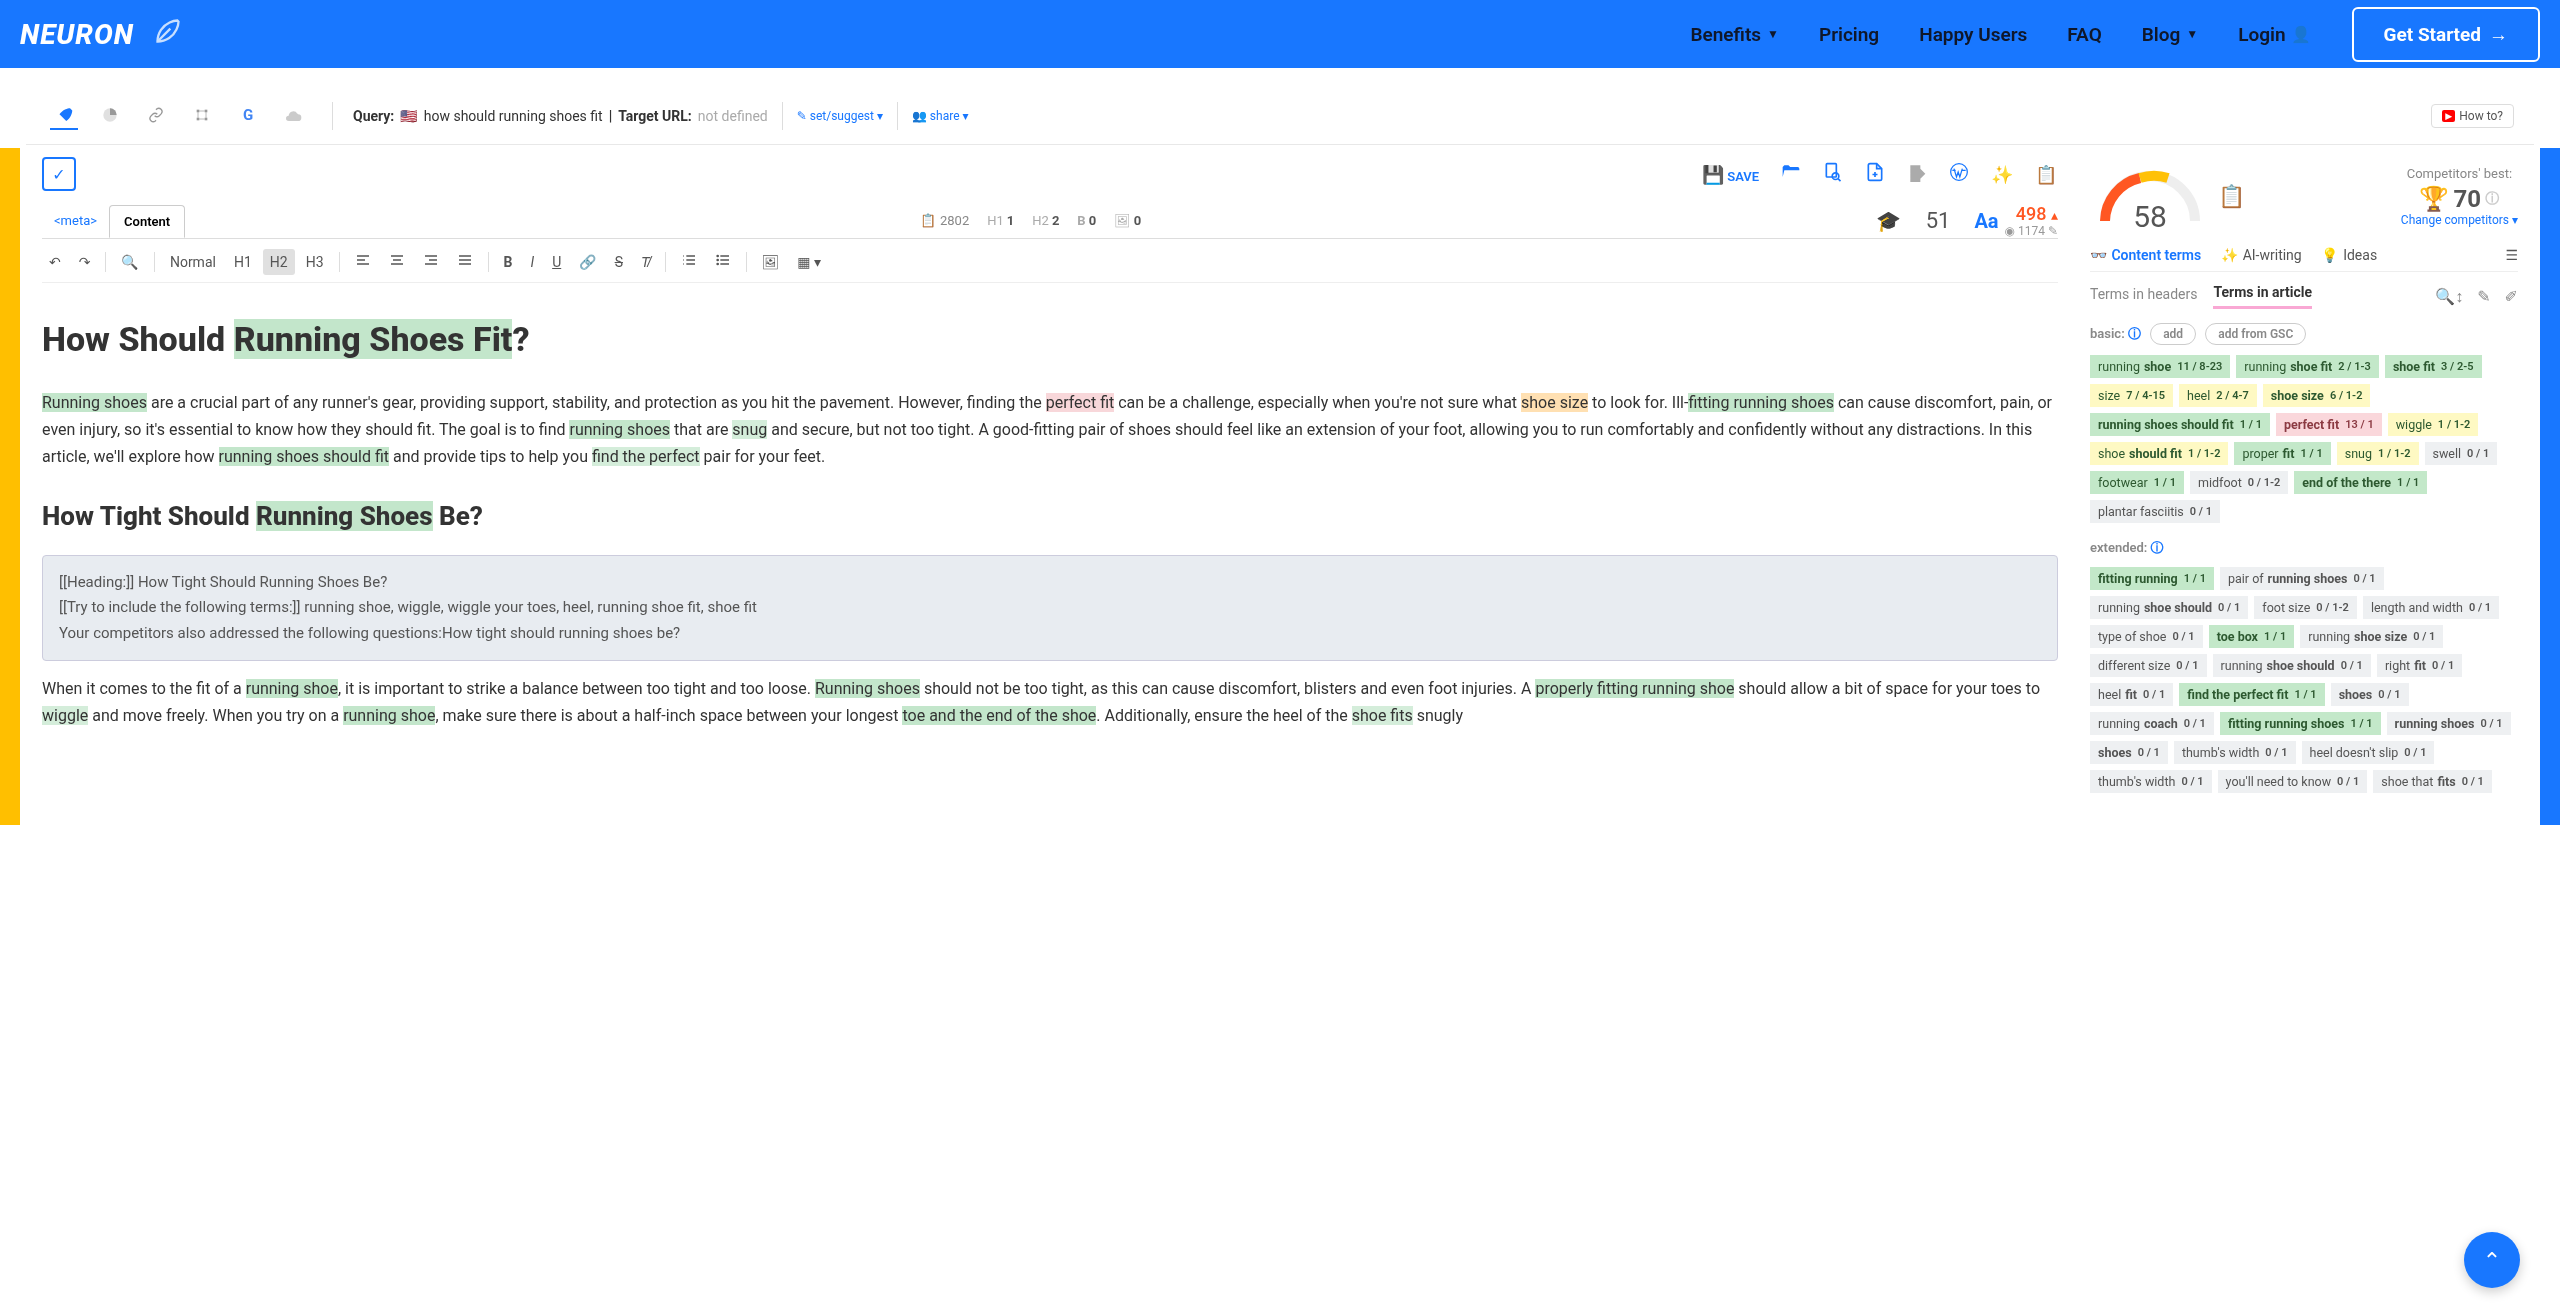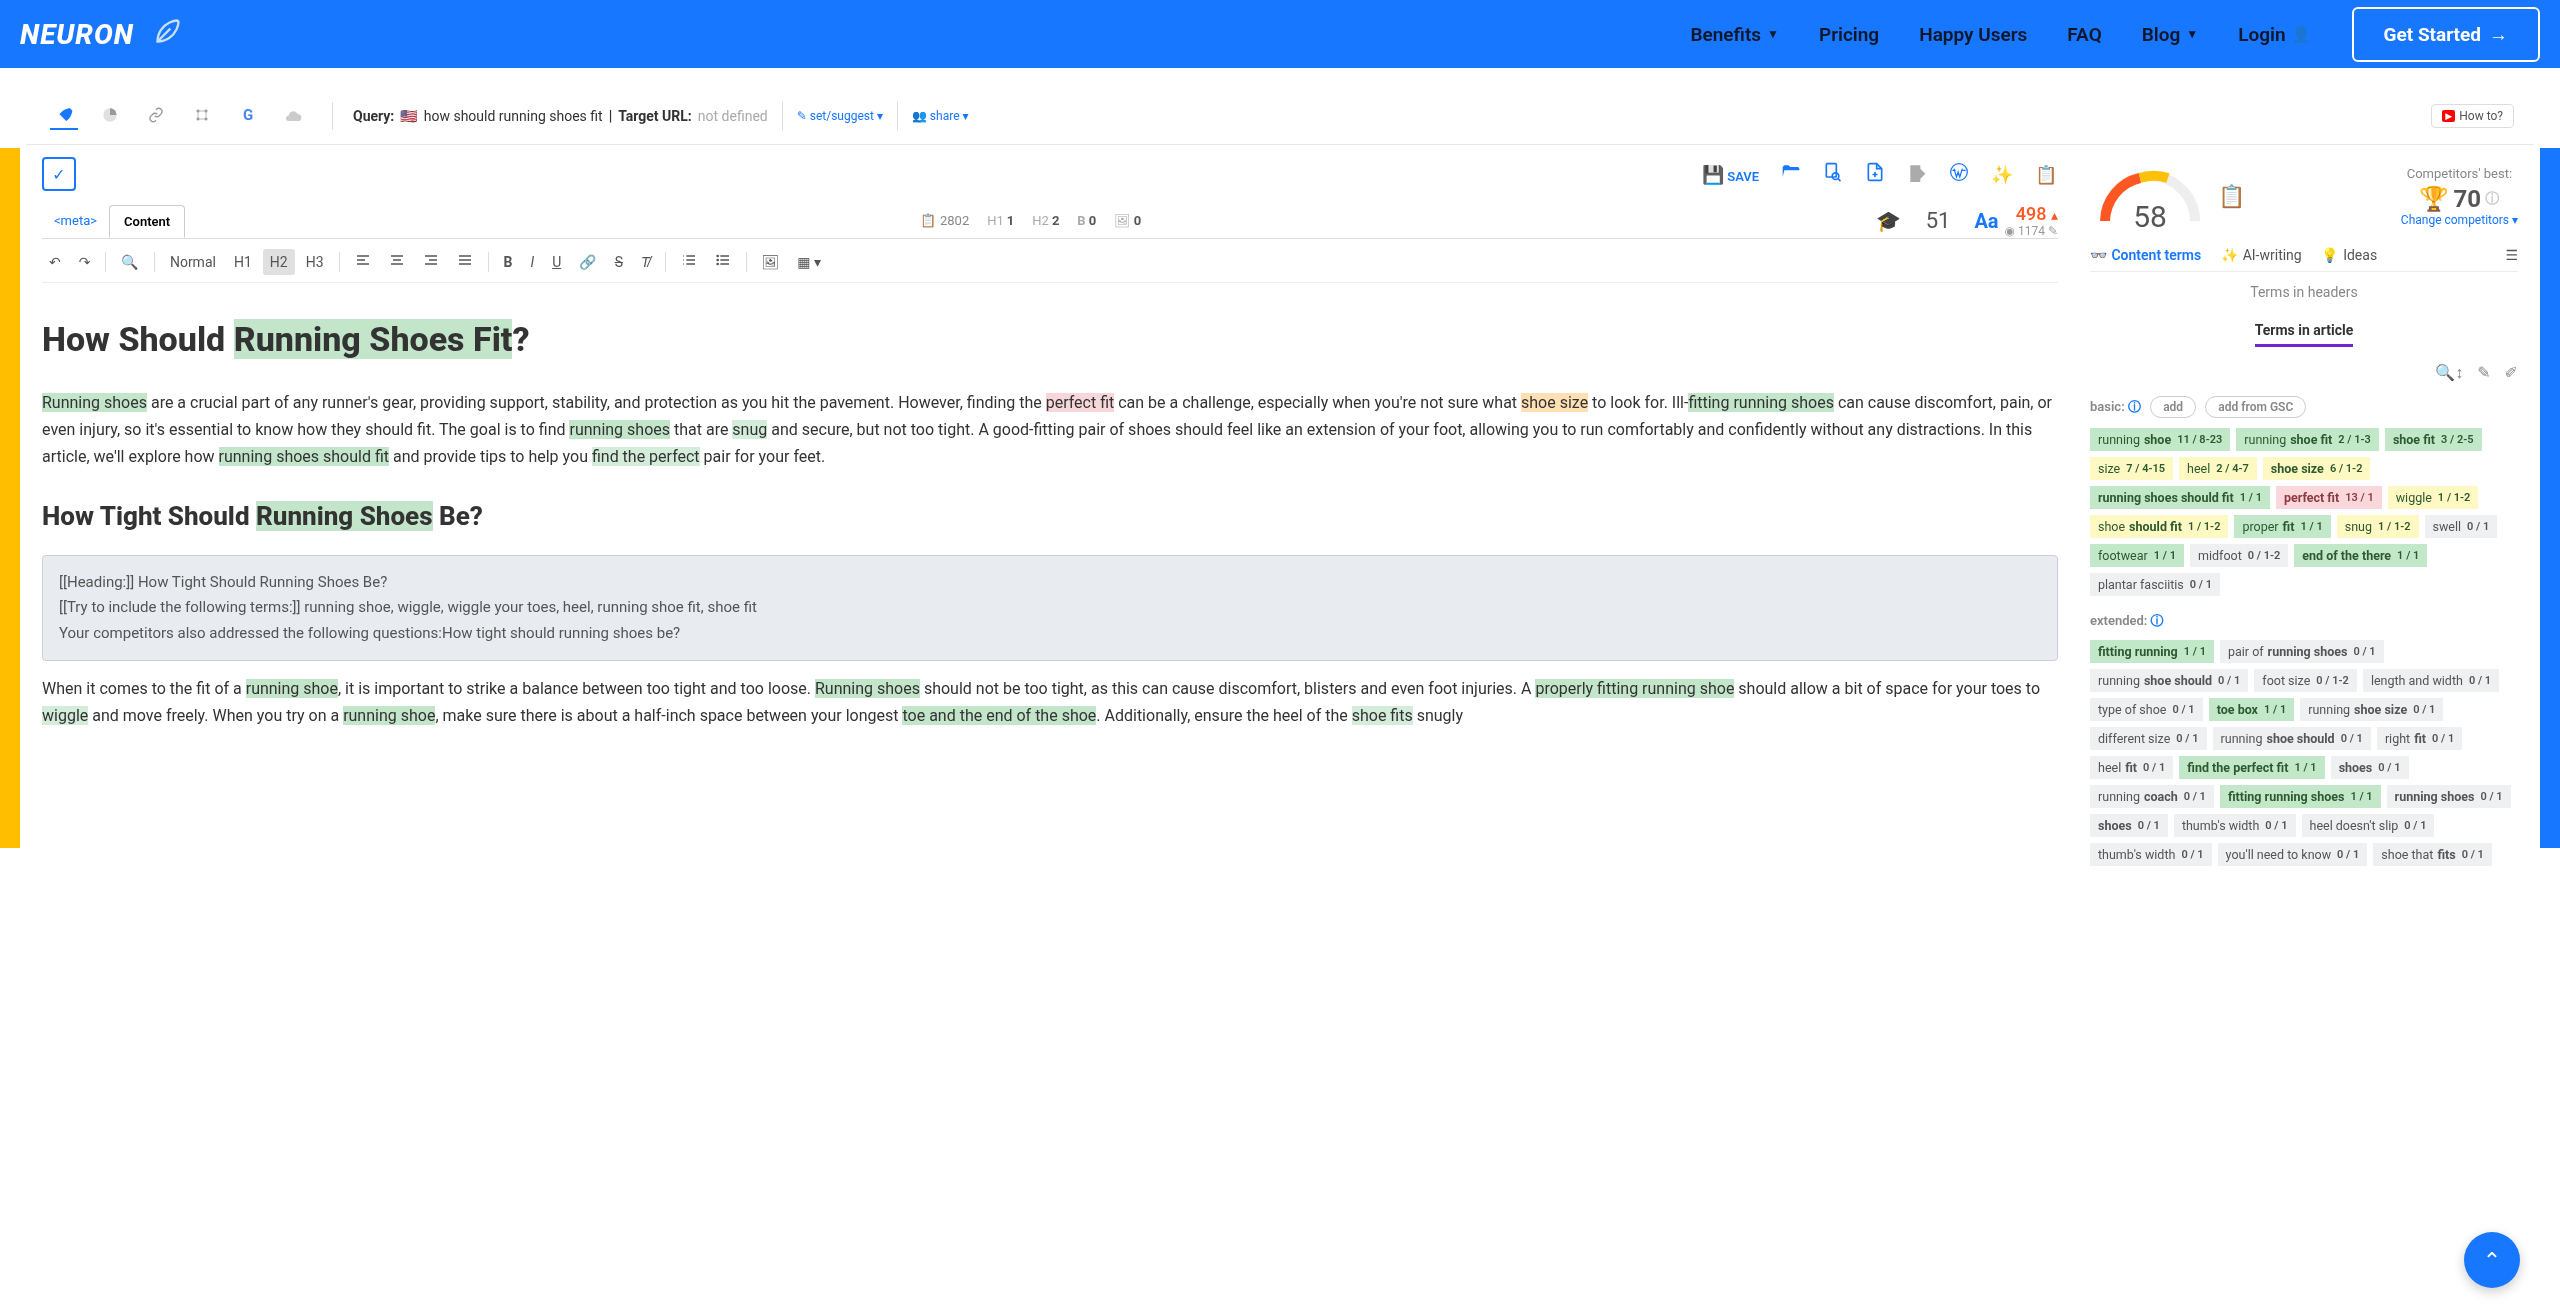--- a/index.html
+++ b/index.html
@@ -67,23 +67,23 @@
 .clipboard-icon { color: #93aec9; font-size: 22px; margin-left: 8px; cursor: pointer; }
 .competitors { text-align: center; }
 .comp-label { color: #888; font-size: 13px; margin-bottom: 4px; }
 .comp-score { font-size: 24px; font-weight: 700; color: #555; display: flex; align-items: center; gap: 4px; justify-content: center; }
 .trophy { color: #888; }
 .change-comp { color: #1877ff; font-size: 12px; cursor: pointer; }
 .side-tabs { display: flex; gap: 20px; border-bottom: 1px solid #eee; padding-bottom: 8px; margin-bottom: 12px; }
 .side-tab { color: #555; font-size: 14px; cursor: pointer; display: flex; align-items: center; gap: 4px; }
 .side-tab.active { color: #1877ff; font-weight: 600; }
 .side-tab .icon { font-size: 14px; }
-.sub-tabs { display: flex; gap: 16px; margin-bottom: 14px; align-items: center; flex-direction: column; }
+.sub-tabs { display: flex; gap: 16px; margin-bottom: 14px; align-items: center; }
 .sub-tab { font-size: 14px; color: #888; cursor: pointer; padding-bottom: 6px; }
-.sub-tab.active { font-weight: 700; color: #333; border-bottom: 3px solid #6d28d9; }
+.sub-tab.active { font-weight: 700; color: #333; border-bottom: 3px solid #f9a8d4; }
 .sub-icons { margin-left: auto; display: flex; gap: 14px; color: #888; }
 .sub-icons span { cursor: pointer; }
 .term-section-label { font-size: 13px; color: #888; margin-bottom: 10px; font-weight: 600; }
 .term-section-label .info { color: #1877ff; }
 .add-pill { display: inline-block; border: 1px solid #ccc; border-radius: 12px; padding: 3px 12px; font-size: 12px; color: #888; cursor: pointer; margin-left: 6px; }
 .term-pills { display: flex; flex-wrap: wrap; gap: 6px; margin-bottom: 16px; }
 .pill { padding: 4px 8px; border-radius: 0; font-size: 12.5px; display: flex; align-items: center; gap: 4px; cursor: pointer; }
 .pill .cnt { font-weight: 600; font-size: 11px; margin-left: 2px; }
 .pill-green { background: #c3e8c9; color: #2d5930; }
 .pill-lightgreen { background: #fef9c3; color: #2d5930; }

